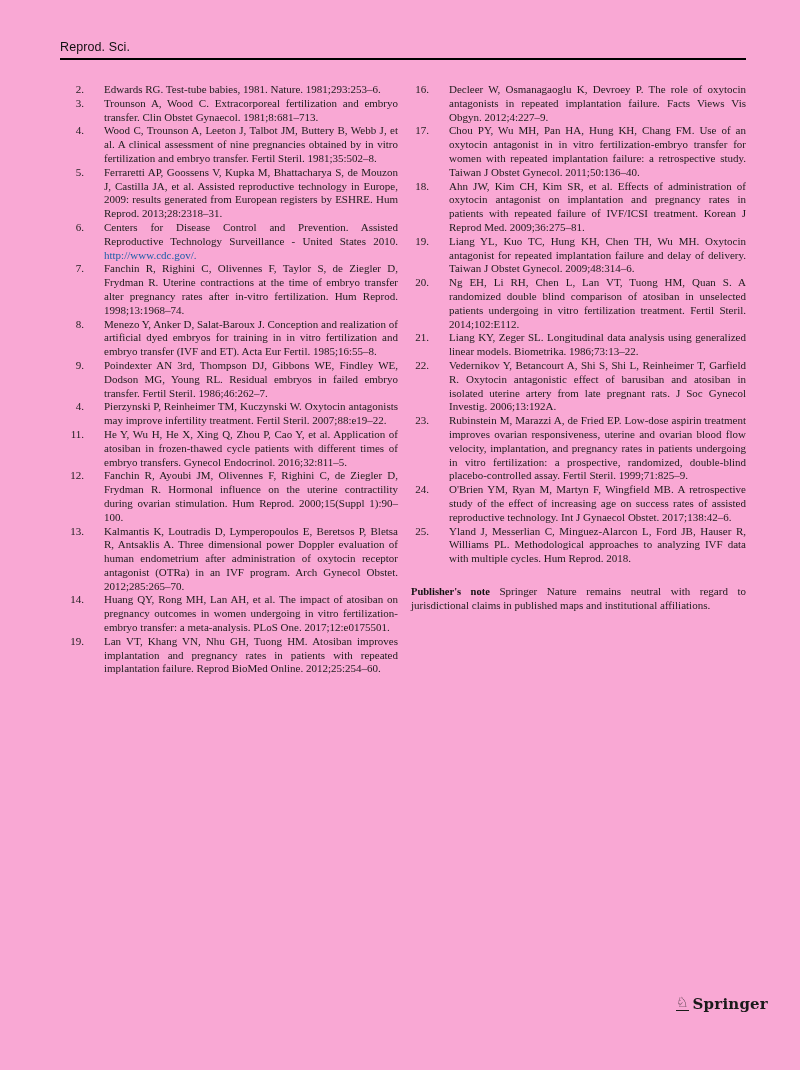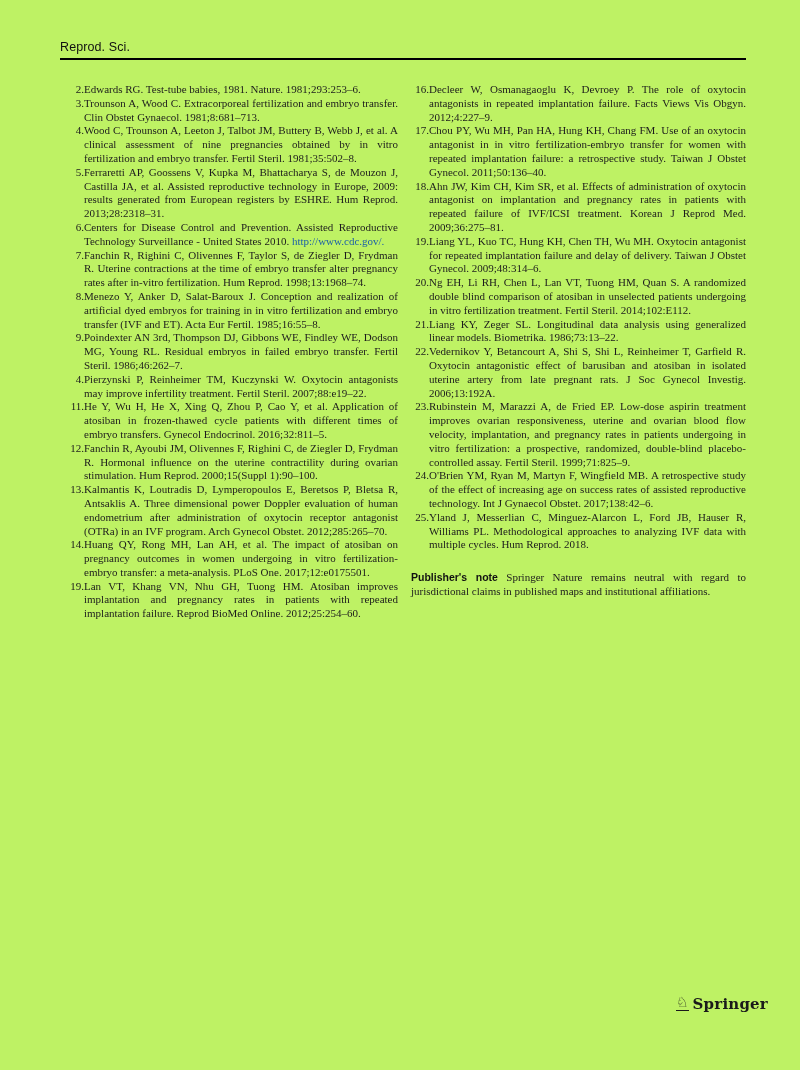--- a/index.html
+++ b/index.html
@@ -1,43 +1,43 @@
 <!DOCTYPE html>
 <html><head>
 <meta charset="utf-8">
 <style>
   html,body{margin:0;padding:0;}
   body{
     width:800px;height:1070px;background:#ffffff;position:relative;
     font-family:"Liberation Serif", serif;color:#1c1c1c;
     -webkit-font-smoothing:antialiased;
   }
-  .page{position:absolute;inset:0;background:#bef264;}
+  .page{position:absolute;inset:0;background:#f9a8d4;}
   .running-head{
     position:absolute;left:60px;top:40px;
     font-family:"Liberation Sans", sans-serif;
     font-size:12.5px;color:#111;letter-spacing:.1px;
   }
   .header-rule{
     position:absolute;left:60px;top:58px;width:686px;height:2px;background:#000;
   }
   .columns{
     position:absolute;left:66px;top:83px;width:680px;
     display:flex;gap:13px;
   }
   .col{font-size:11px;line-height:13.8px;}
   .col-left{width:332px;}
   .col-right{width:335px;}
   .ref{display:flex;}
   .ref-num{width:18px;flex:none;text-align:right;}
-  .ref-text{margin-left:0;flex:1;text-align:justify;}
+  .ref-text{margin-left:20px;flex:1;text-align:justify;}
   .ref-link{text-decoration:none;}
   .pub-note{margin-top:19px;text-align:justify;}
   .pub-note .pub-label{
-    font-family:Liberation Sans, sans-serif;
+    font-family:Liberation Serif, serif;
     font-weight:700;font-size:10.5px;color:#111;
   }
   .springer-logo{
     position:absolute;left:676px;top:996px;
     display:flex;align-items:flex-end;gap:4px;color:#1a1a1a;
   }
   .springer-logo .horse{
     font-size:14px;line-height:14px;
     border-bottom:1.5px solid #1a1a1a;padding-bottom:0px;
   }

